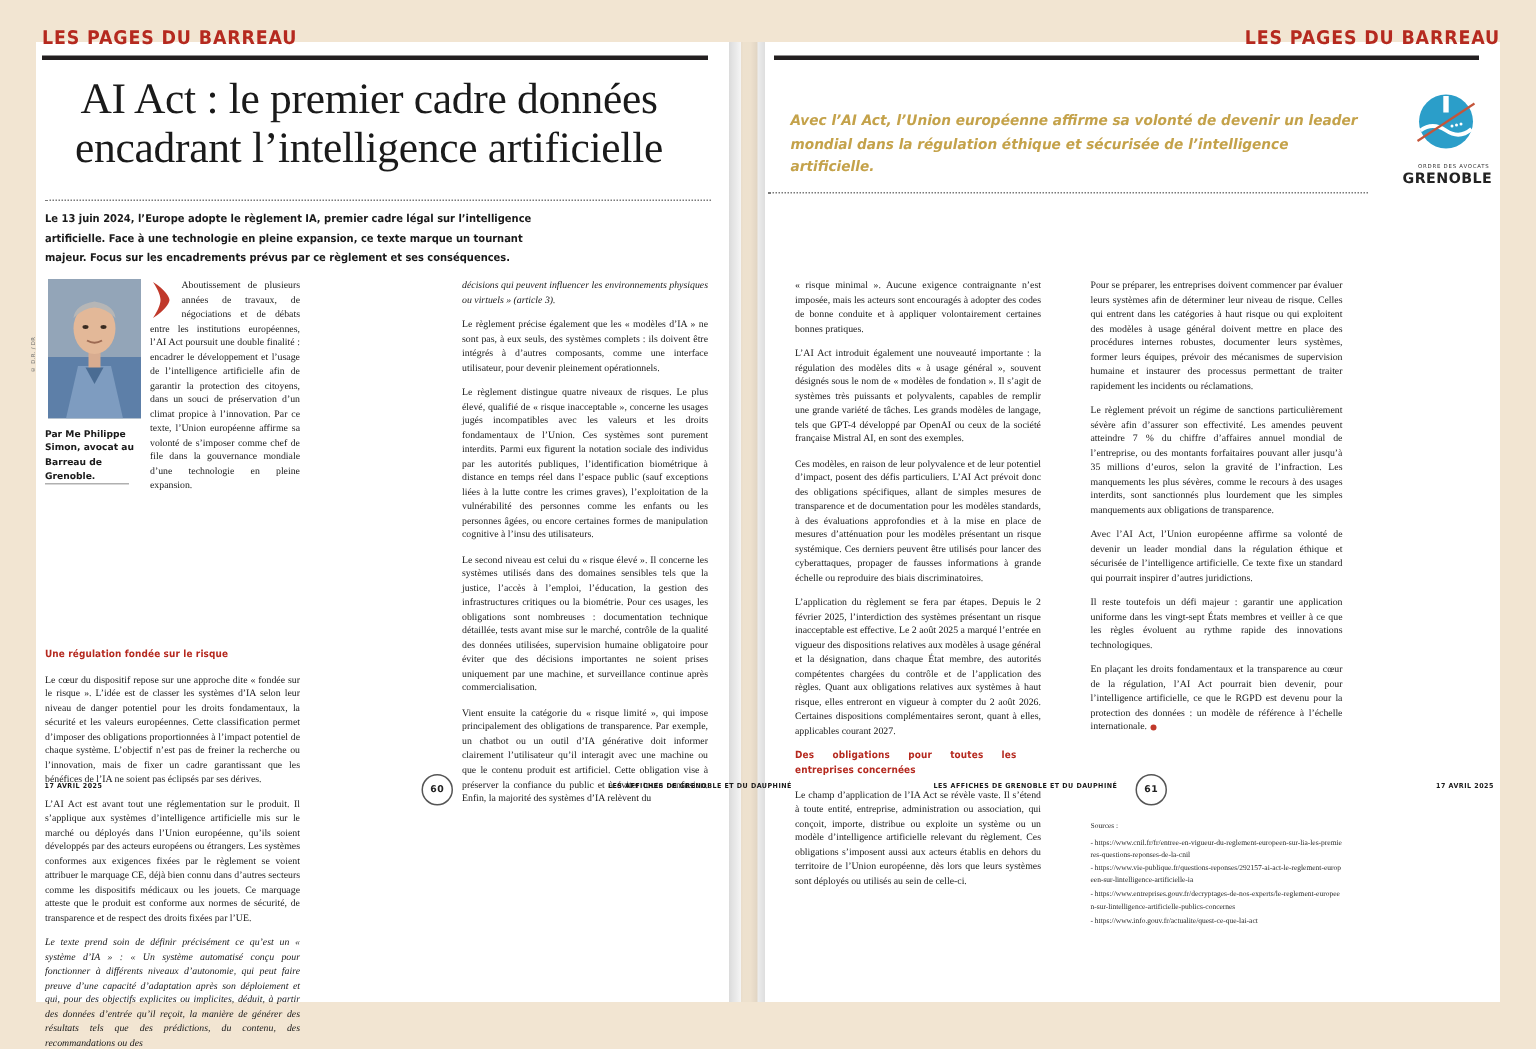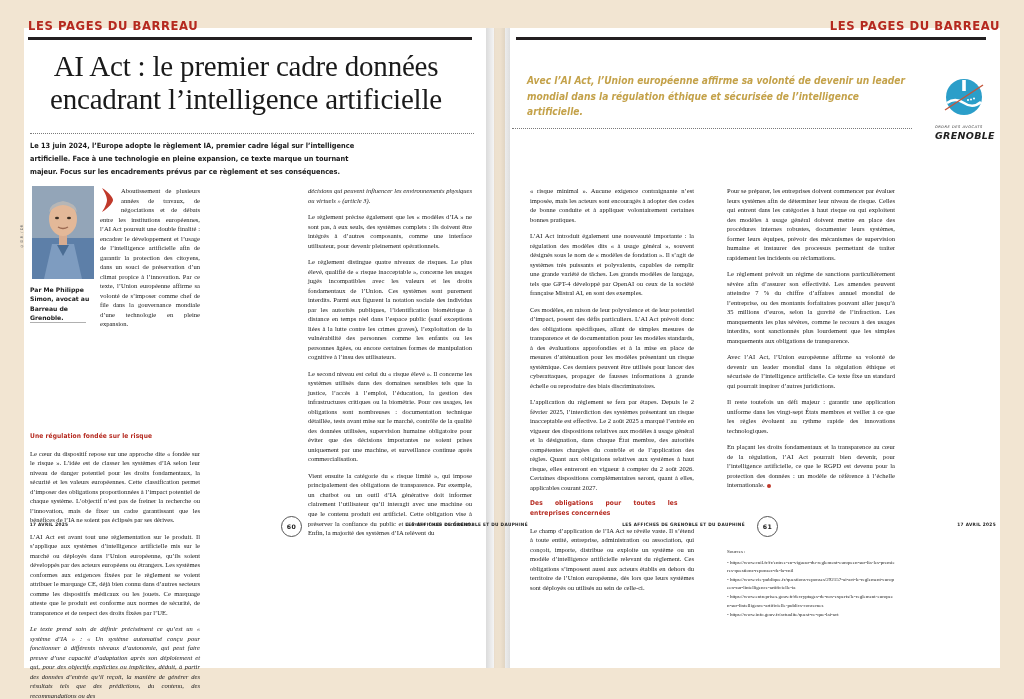--- a/index.html
+++ b/index.html
@@ -51,21 +51,21 @@
     transform:scaleX(0.92);transform-origin:left top;width:360px;
   }
 
   
   .pullquote{position:absolute;left:527px;top:73px;width:400px;
     font-family:"DejaVu Sans", sans-serif;
     font-style:italic;font-weight:bold;font-size:9.6px;line-height:1.62;
     color:#c4a24a;transform:scaleX(0.95);transform-origin:left top;
   }
   
-  .logo{position:absolute;left:935px;top:76px;width:58px;text-align:left;font-style:italic;}
+  .logo{position:absolute;left:935px;top:60px;width:58px;text-align:right;}
   .logo-mark{width:46px;height:46px;margin:0 auto;position:relative;}
   .logo-cap{font-family:"DejaVu Sans", sans-serif;font-size:3.6px;letter-spacing:0.5px;color:#333;margin-top:3px;}
   .logo-name{font-family:"DejaVu Sans", sans-serif;font-weight:bold;font-size:9.5px;letter-spacing:0.3px;color:#222;margin-top:1px;}
 
   
   .col{position:absolute;
     font-size:6.55px;line-height:1.455;color:#171717;text-align:justify;
     hyphens:auto;}
   .col p{margin:0 0 7px 0;}
   .col p.ni{text-indent:0;}

